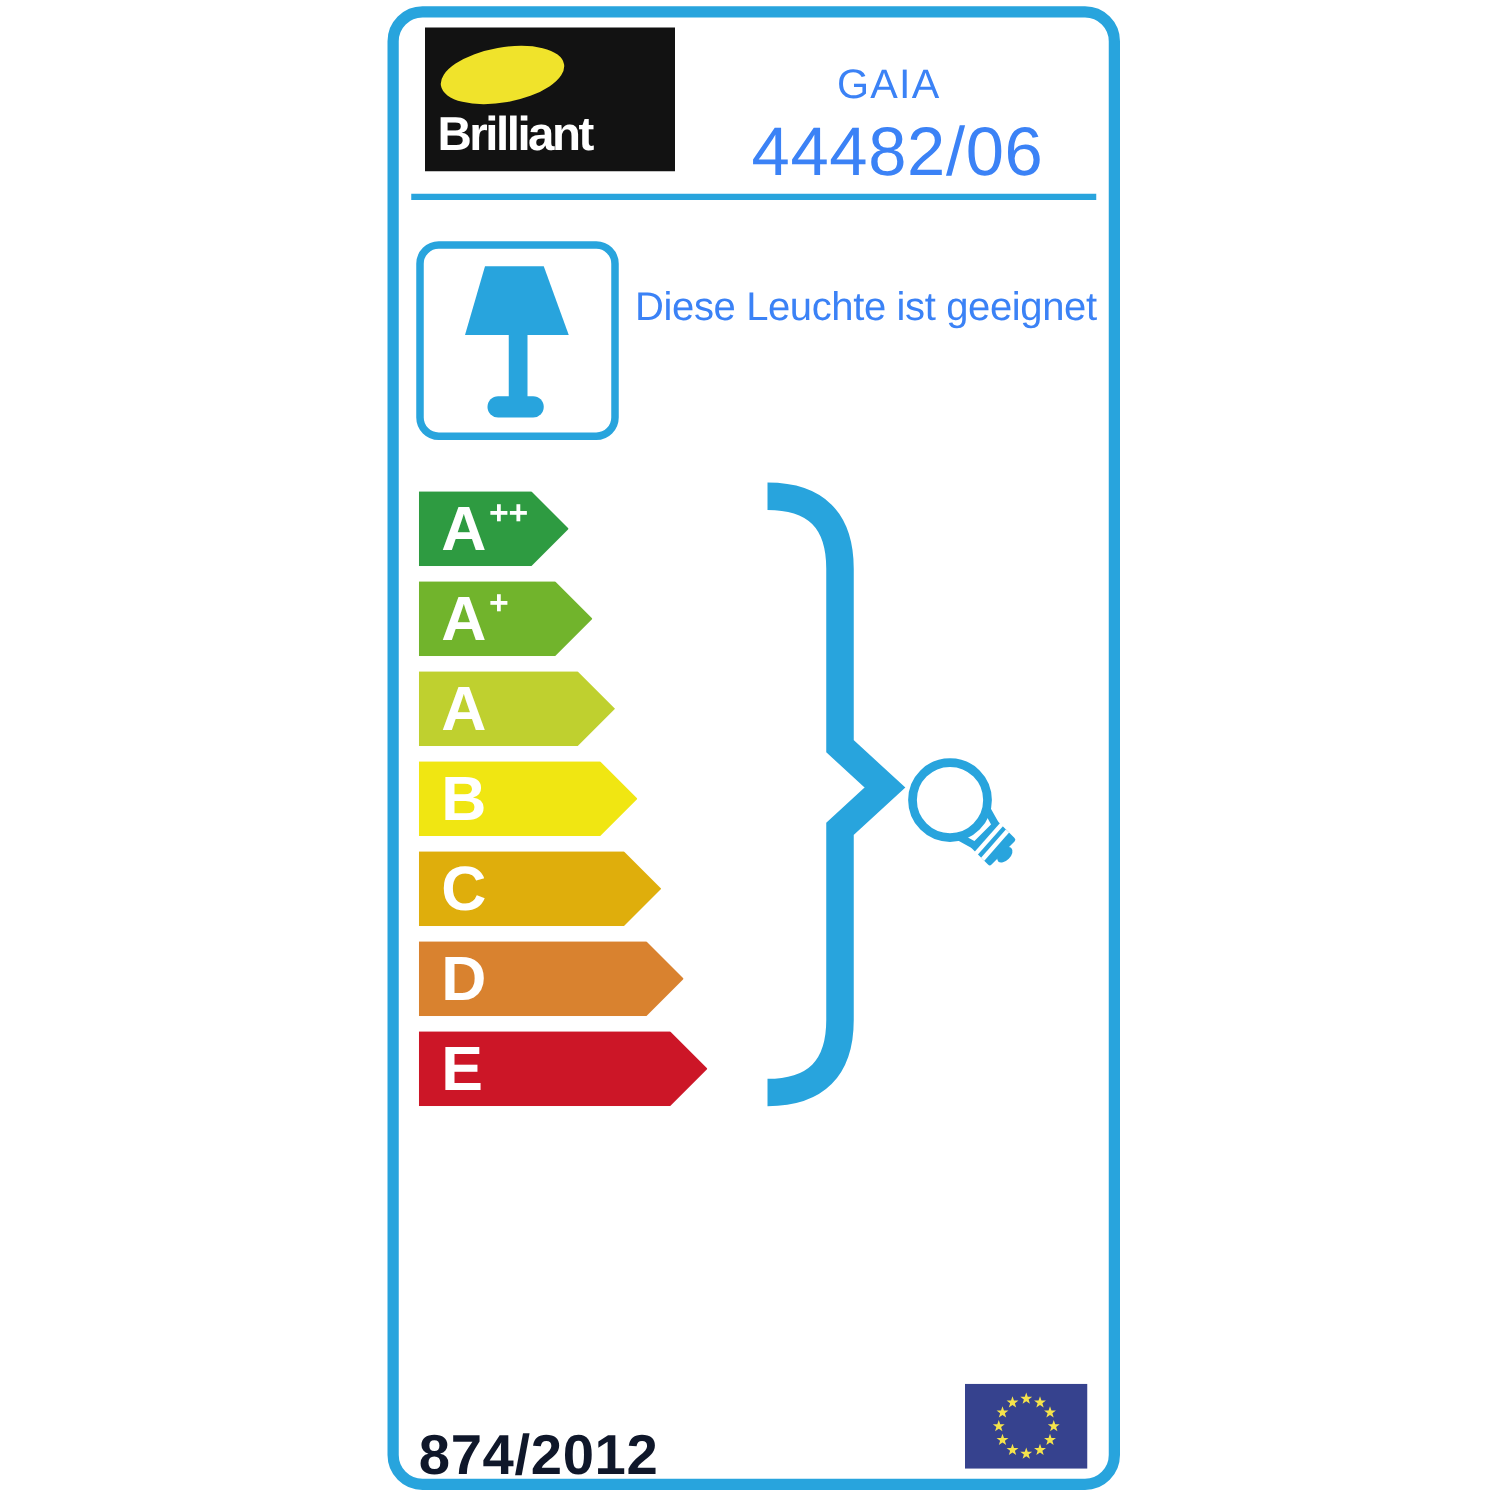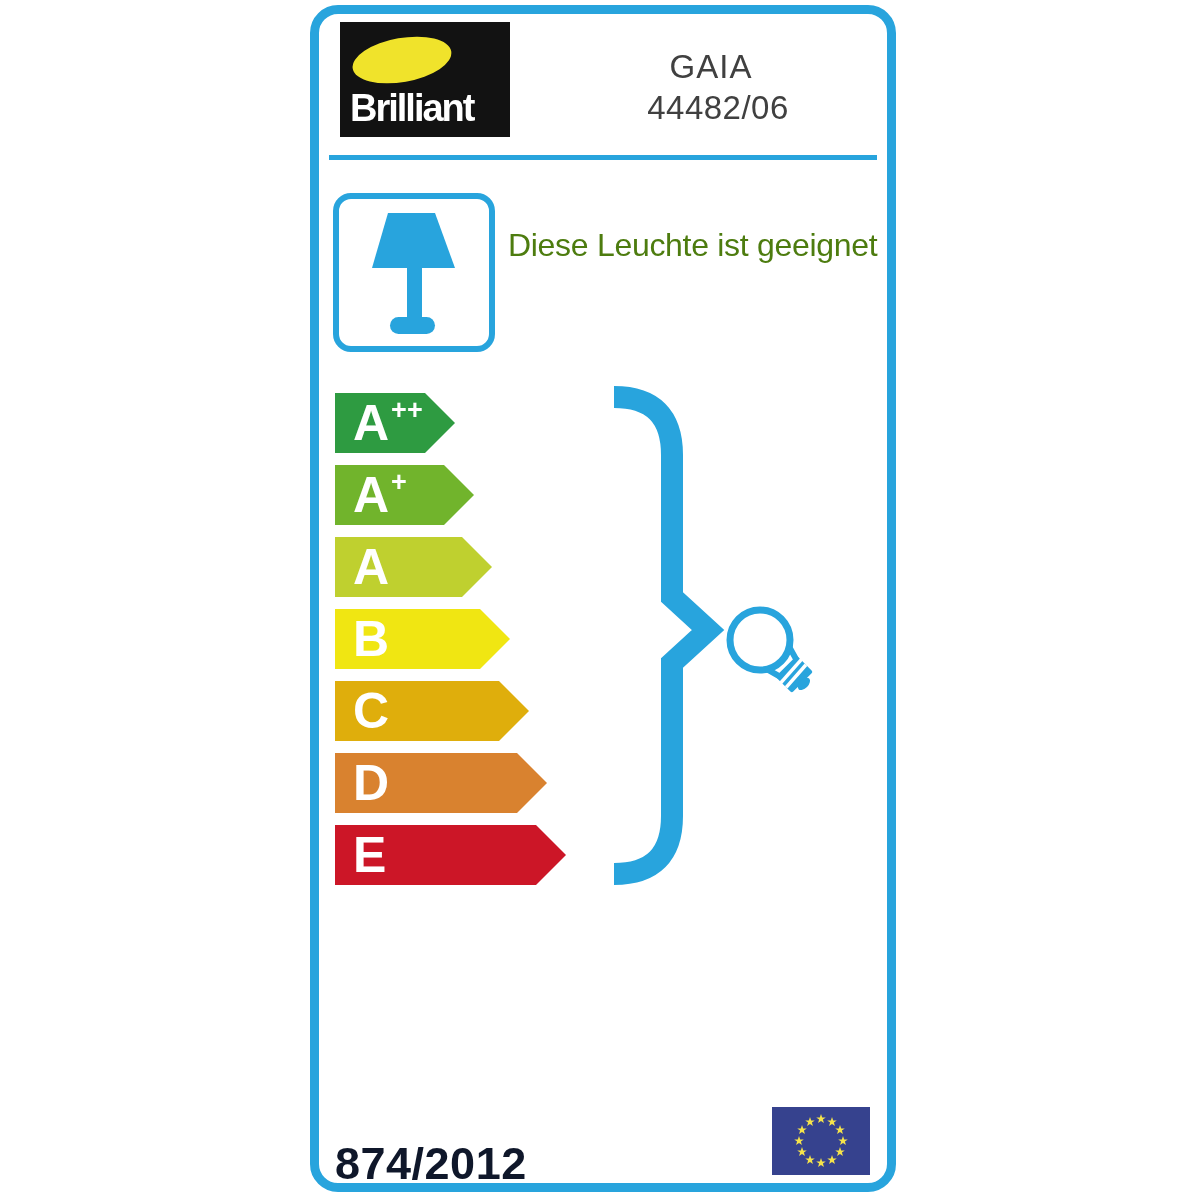--- a/index.html
+++ b/index.html
@@ -18,47 +18,47 @@
   .canvas { position: relative; width: 1200px; height: 1200px; background: #fff; }
 
   .card {
     position: absolute; left: 310px; top: 5px; width: 586px; height: 1187px;
     box-sizing: border-box; border: 9px solid var(--accent); border-radius: 28px;
     background: #fff;
   }
   .card > * { position: absolute; }
 
   
-  .logo-box { left: 21px; top: 8px; width: 170px; height: 115px; background: #121212; overflow: hidden; }
+  .logo-box { left: 21px; top: 8px; width: 200px; height: 115px; background: #121212; overflow: hidden; }
   .logo-ellipse {
     position: absolute; left: 12px; top: 16px; width: 100px; height: 44px;
     background: var(--logo-yellow); border-radius: 50%; transform: rotate(-10deg);
   }
   .logo-text {
     position: absolute; left: 10px; bottom: 7px; color: #fff;
     font-size: 38px; font-weight: bold; letter-spacing: -2px; white-space: nowrap;
   }
 
   
-  .header-names { left: 216px; top: 34px; width: 352px; text-align: center; color: #404040; }
+  .header-names { left: 216px; top: 34px; width: 352px; text-align: center; color: #3b82f6; }
   .model { font-size: 33px; letter-spacing: 1px; }
-  .article { font-size: 33px; margin-top: 3px; letter-spacing: 0.5px; padding-left: 14px; }
+  .article { font-size: 55px; margin-top: 3px; letter-spacing: 0.5px; padding-left: 14px; }
 
   .separator { left: 10px; top: 141px; width: 548px; height: 5px; background: var(--accent); }
 
   
   .lamp-box {
     left: 14px; top: 179px; width: 162px; height: 159px; box-sizing: border-box;
     border: 6px solid var(--accent); border-radius: 18px; background: #fff;
   }
   .lamp-box svg { display: block; }
   .lamp-shape { fill: var(--accent); }
 
   
-  .desc { left: 189px; top: 212px; width: 372px; font-size: 32px; line-height: 39px; color: #4d7c0f; letter-spacing: -0.3px; }
+  .desc { left: 189px; top: 212px; width: 372px; font-size: 32px; line-height: 39px; color: #3b82f6; letter-spacing: -0.3px; }
 
   
   .scale { left: 16px; top: 379px; display: flex; flex-direction: column; gap: 12px; }
   .arrow {
     height: 60px; display: flex; align-items: center; padding-left: 18px; box-sizing: border-box;
     clip-path: polygon(0 0, calc(100% - 30px) 0, 100% 50%, calc(100% - 30px) 100%, 0 100%);
     color: #fff;
   }
   .grade { font-size: 50px; font-weight: bold; line-height: 1; }
   .grade-sup { font-size: 27px; font-weight: bold; line-height: 1; position: relative; top: -13px; left: 2px; }

